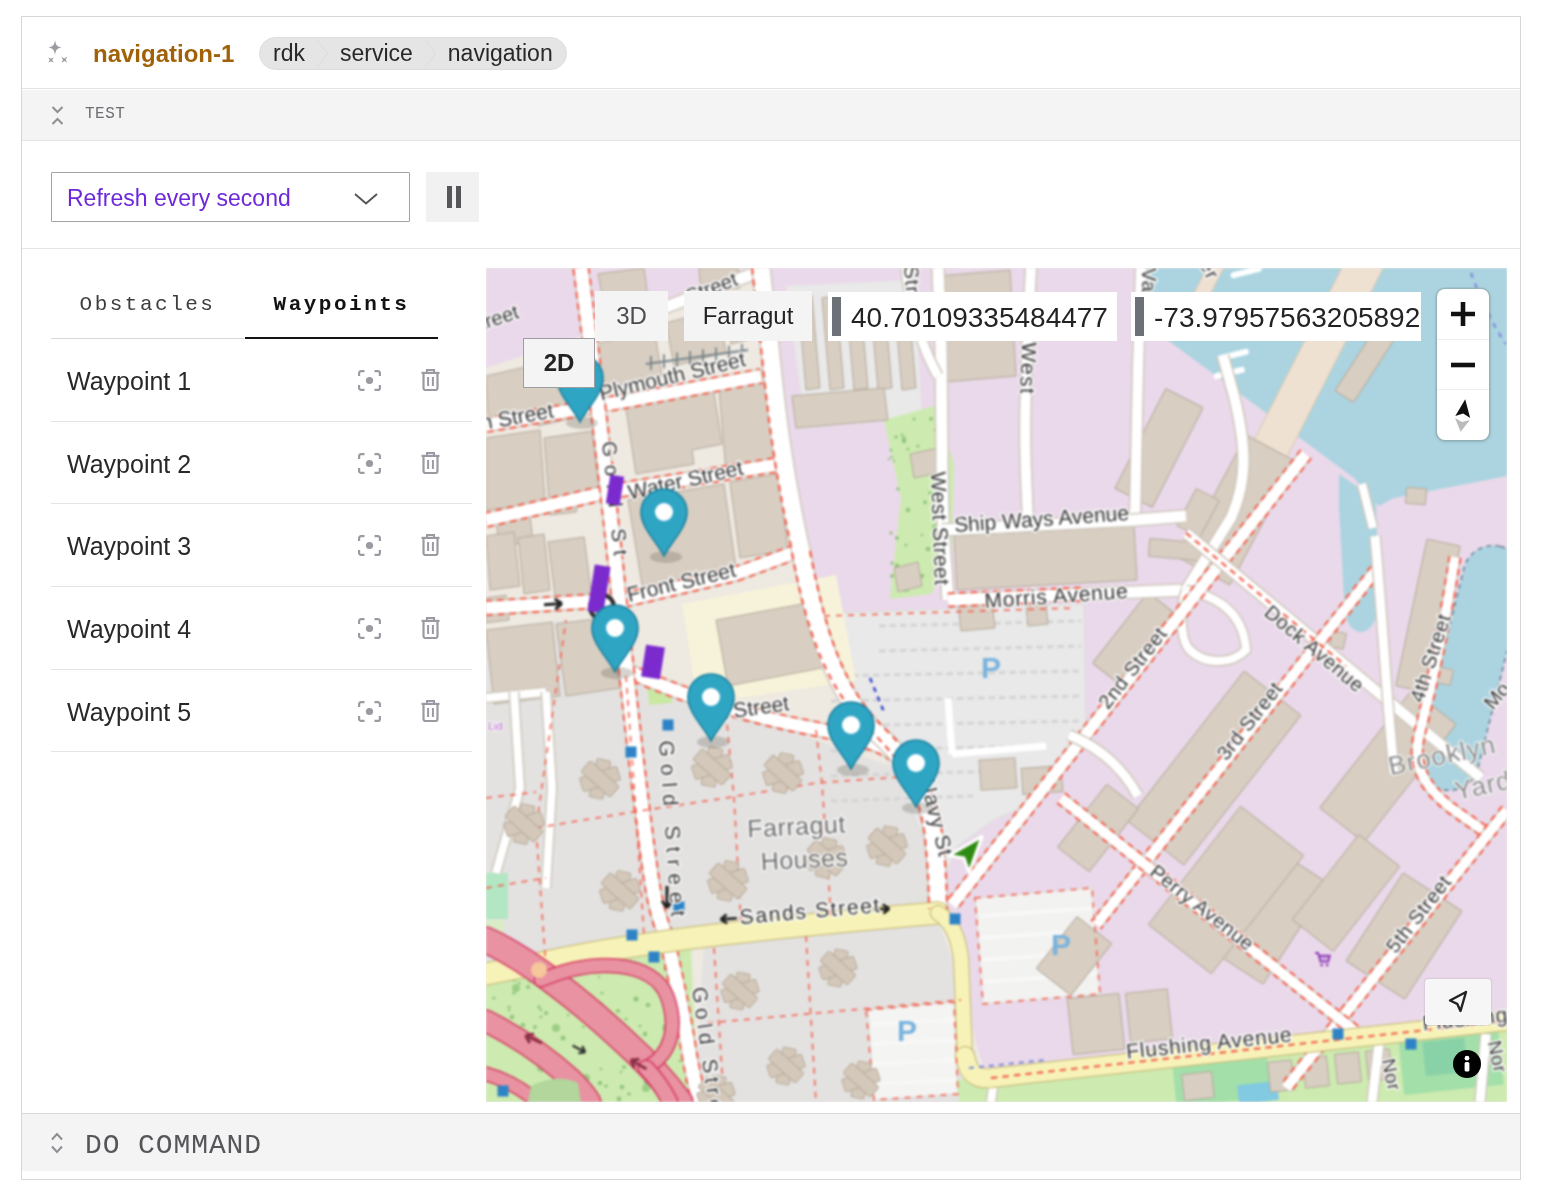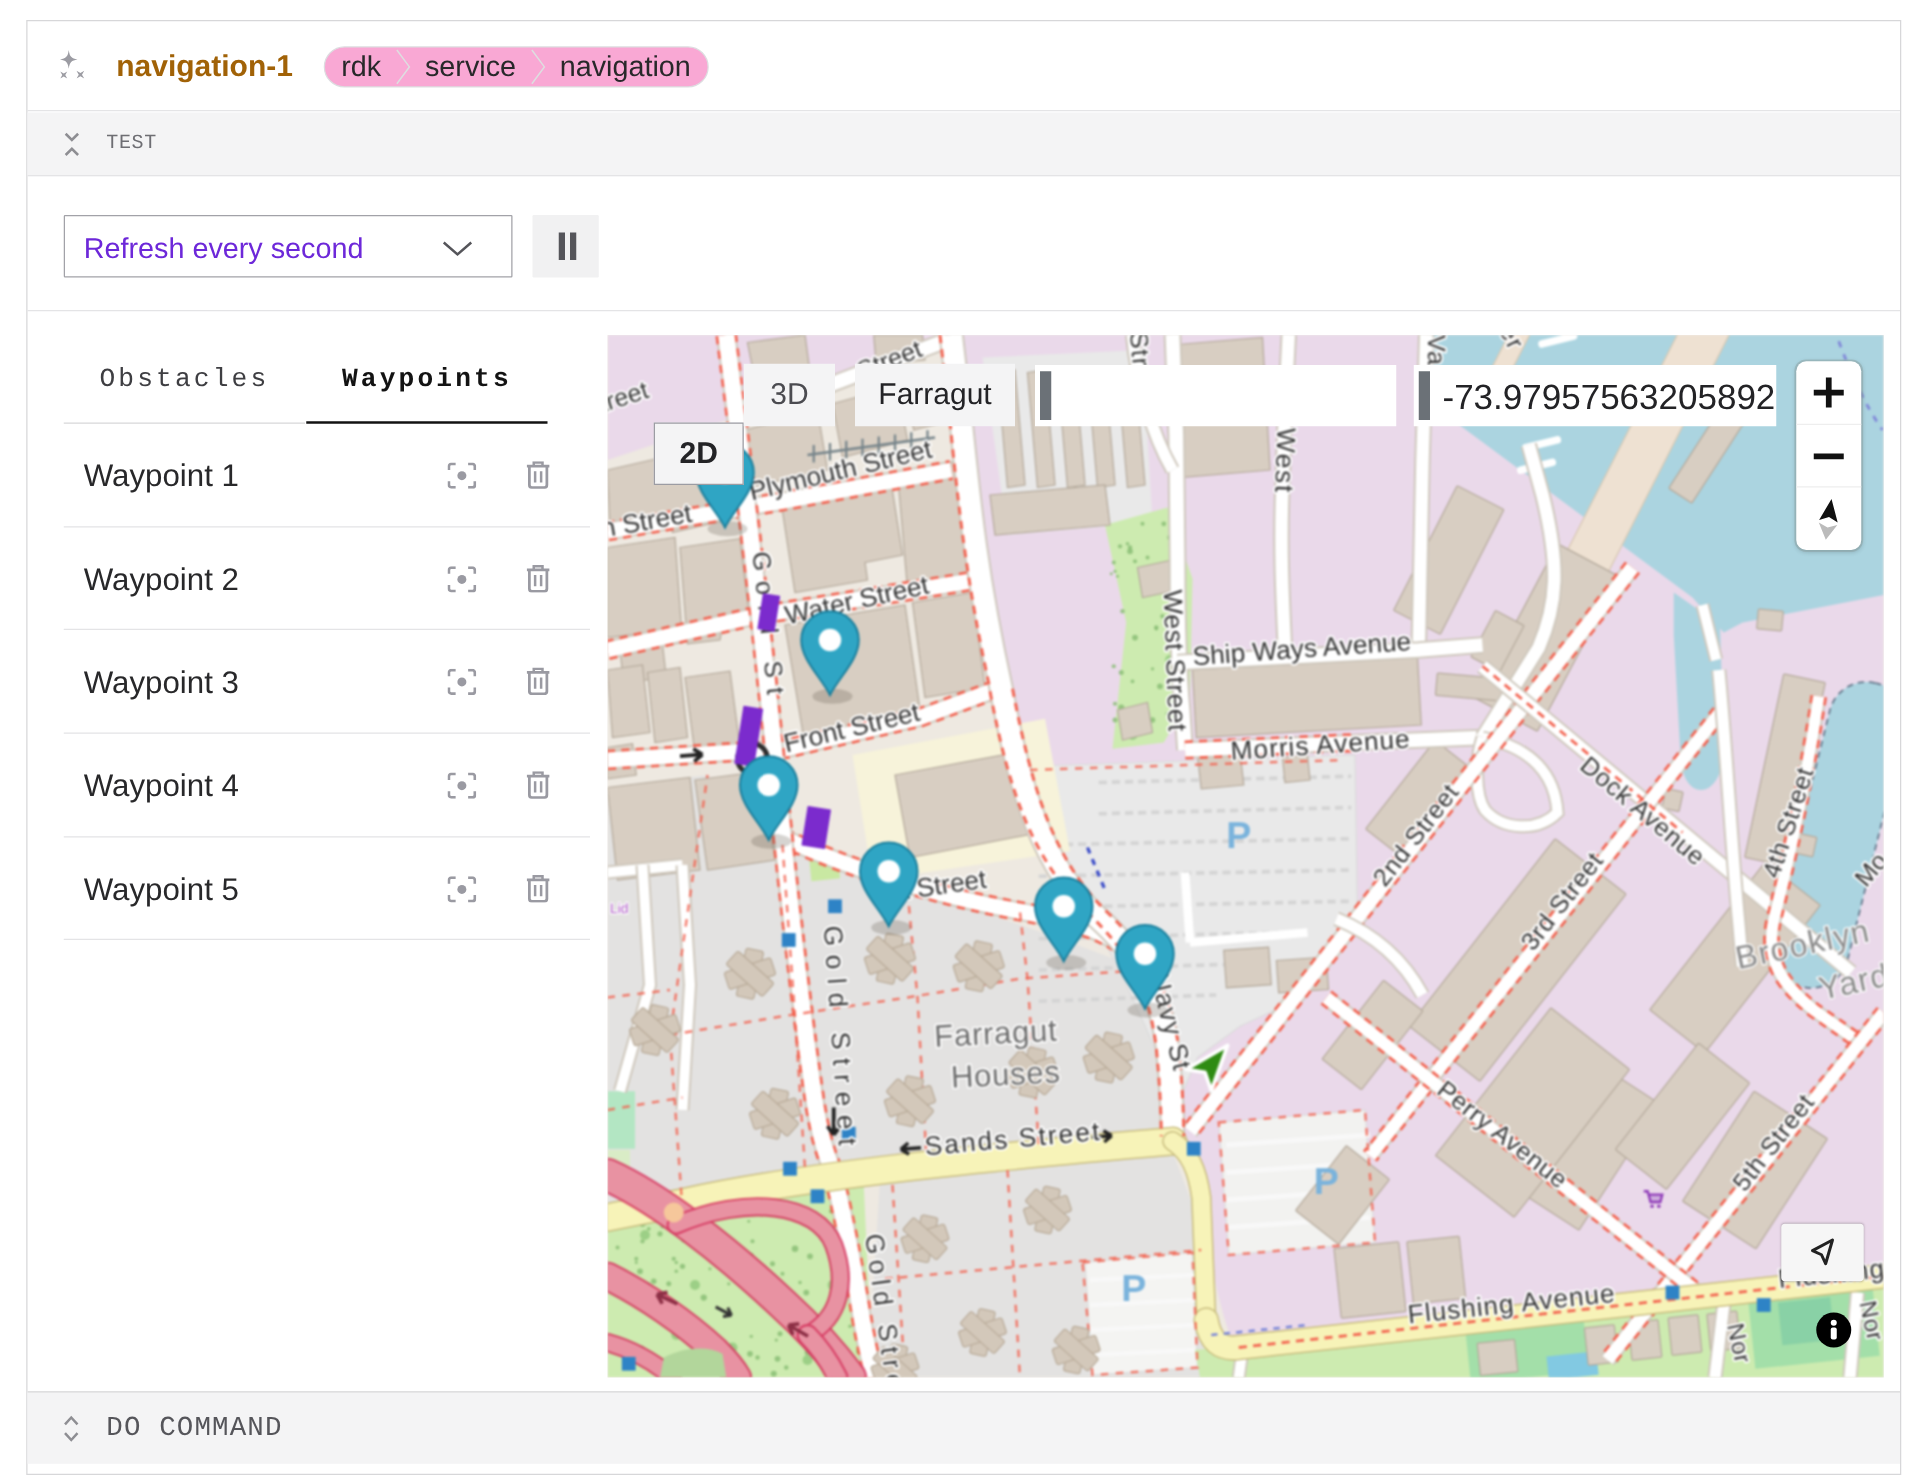--- a/index.html
+++ b/index.html
@@ -1,41 +1,41 @@
 <!DOCTYPE html>
 <html><head>
 <meta charset="utf-8">
 <style>
   * { margin:0; padding:0; box-sizing:border-box; }
   html,body { width:1542px; height:1180px; background:#fff; font-family:"Liberation Sans", sans-serif; overflow:hidden; }
   .wrap { position:absolute; left:21px; top:16px; width:1500px; height:1164px; border:1px solid #d7d7d9; background:#fff; }
   .hdr { position:absolute; left:0; top:0; width:100%; height:72px; border-bottom:1px solid #e4e4e6; }
   .hico { position:absolute; left:23px; top:19px; width:26px; height:27px; }
   .hname { position:absolute; left:71px; top:23px; font-size:24px; font-weight:bold; color:#a16207; }
-  .crumb { position:absolute; left:237px; top:20px; height:33px; border:1px solid #dddde0; border-radius:17px; background:#f9a8d4; display:flex; align-items:center; padding:0 13px; font-size:23px; color:#28282a; }
+  .crumb { position:absolute; left:237px; top:20px; height:33px; border:1px solid #dddde0; border-radius:17px; background:#e5e5e5; display:flex; align-items:center; padding:0 13px; font-size:23px; color:#28282a; }
   .crumb .sep { width:25px; height:31px; margin:0 5px; }
   .tbar { position:absolute; left:0; top:73px; width:100%; height:51px; background:#f4f4f5; border-bottom:1px solid #e4e4e6; }
   .tbar .txt { position:absolute; left:63px; top:15px; font-family:"Liberation Mono", monospace; font-size:16px; letter-spacing:0.5px; color:#6e6e73; }
   .cicon { position:absolute; left:29px; top:16px; }
   .sel { position:absolute; left:29px; top:155px; width:359px; height:50px; border:1px solid #a2a2a8; border-radius:1px; background:#fff; }
   .sel .t { position:absolute; left:15px; top:12px; font-size:23px; color:#6d28d9; }
   .pause { position:absolute; left:404px; top:155px; width:53px; height:50px; background:#f1f1f2; border-radius:1px; }
   .pause .b { position:absolute; top:14px; width:5px; height:22px; background:#55555a; }
   .rule { position:absolute; left:0; top:231px; width:100%; height:1px; background:#e4e4e6; }
   .tabs { position:absolute; left:29px; top:267px; width:387px; height:55px; }
   .tab { position:absolute; top:0; height:55px; width:193px; text-align:center; font-family:"Liberation Mono", monospace; font-size:21px; letter-spacing:2.5px; line-height:42px; }
   .tab.obs { left:0; color:#3e3e42; border-bottom:1px solid #d7d7d9; }
   .tab.wp { left:194px; color:#131313; font-weight:bold; border-bottom:2.5px solid #131313; }
   .rows { position:absolute; left:29px; top:322px; width:421px; }
   .row { position:relative; height:82.7px; border-bottom:1px solid #e4e4e6; }
   .row .nm { position:absolute; left:16px; top:28px; font-size:25px; color:#28282a; }
   .row svg.foc { position:absolute; left:307px; top:31px; }
   .row svg.tra { position:absolute; left:370px; top:30px; }
   .dbar { position:absolute; left:0; top:1096px; width:100%; height:58px; background:#f4f4f5; border-top:1px solid #d7d7d9; }
-  .dbar .txt { position:absolute; left:63px; top:16px; font-family:"Liberation Mono", monospace; font-size:22px; letter-spacing:0.9px; color:#55555a; }
+  .dbar .txt { position:absolute; left:63px; top:16px; font-family:"Liberation Mono", monospace; font-size:28px; letter-spacing:0.9px; color:#55555a; }
   .dicon { position:absolute; left:28px; top:18px; }
   .map { position:absolute; left:464px; top:251px; width:1021px; height:834px; overflow:hidden; background:#f1eee9; }
   .map svg.base { position:absolute; left:0; top:0; filter:blur(0.9px); }
   
   .mbtn { position:absolute; background:#f4f4f5; font-size:24px; color:#232326; text-align:center; }
   .m2d { left:37px; top:23px; width:72px; height:50px; line-height:48px; font-weight:bold; border:1.5px solid #9c9ca3;margin-top:47px; }
   .m3d { left:109px; top:23px; width:73px; height:50px; line-height:50px; color:#4b4b50; }
   .msat { left:198px; top:23px; width:128px; height:50px; line-height:50px; }
   .minp { position:absolute; top:24px; height:49px; background:#fff; font-size:28px; color:#232326; }
   .minp .bar { position:absolute; left:4px; top:5px; width:9px; height:39px; background:#6b7177; }
@@ -699,20 +699,21 @@
         <g transform="translate(430,501)">
           <path d="M0,38 C-7,24 -23,10 -23,-6 A23,23 0 1 1 23,-6 C23,10 7,24 0,38 Z" fill="#2fa5c4" stroke="#1a7e9c" stroke-width="1.6"></path>
 <circle cx="0" cy="-6" r="9" fill="#fff"></circle>
         </g>
       </svg>
     <div class="mbtn m2d">2D</div>
     <div class="mbtn m3d">3D</div>
     <div class="mbtn msat">Farragut</div>
     <div class="minp" style="left:342px;width:289px">
         <div class="bar"></div>
+        <div class="v">40.70109335484477</div>
       </div>
     <div class="minp" style="left:645px;width:290px">
         <div class="bar"></div>
         <div class="v">-73.97957563205892</div>
       </div>
     <div class="zctl">
       <div class="cell" style="top:0"><svg width="52" height="50" viewBox="0 0 52 50">
             <path d="M26 13 V37 M14 25 H38" stroke="#111" stroke-width="4.6"></path>
           </svg></div>
       <div class="cell" style="top:50px;border-top:1px solid #eee"><svg width="52" height="50" viewBox="0 0 52 50">

